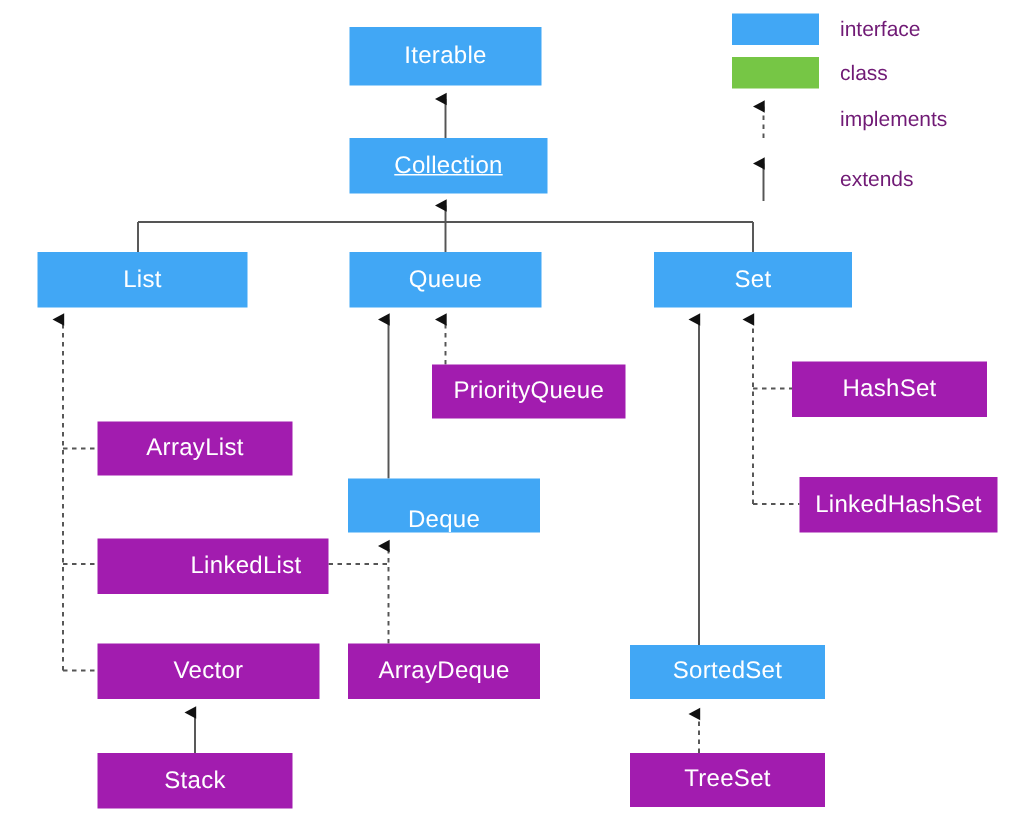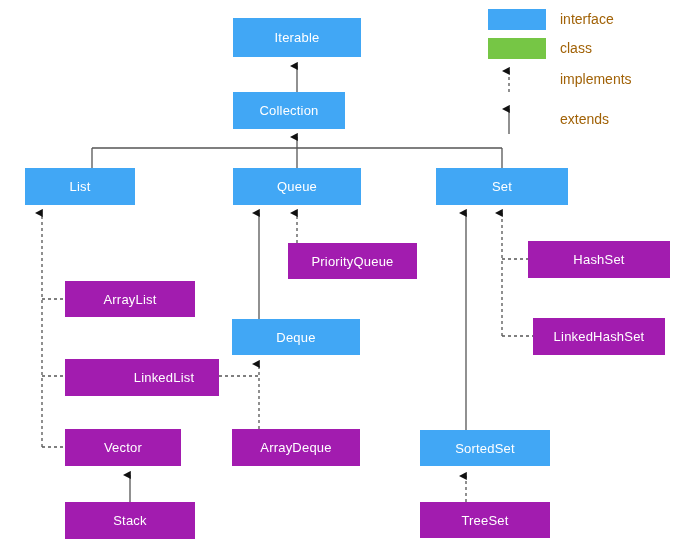--- a/index.html
+++ b/index.html
@@ -17,40 +17,40 @@
     position:absolute;left:0;top:0;width:684px;height:555px;
     pointer-events:none;
   }
   .node{
     position:absolute;
     box-sizing:border-box;
     display:flex;
     align-items:center;
     justify-content:center;
     color:#ffffff;
-    font-size:13px;
+    font-size:16px;
     letter-spacing:.2px;
     text-align:center;
     line-height:1;
     user-select:none;
   }
   .node.iface{ background:#41a7f5; }
   .node.cls{ background:#a21caf; }
 
   
   .legend{ position:absolute; left:488px; top:0px; width:196px; height:136px; }
   .legend-row{ position:absolute; left:0; width:196px; height:26px; }
   .legend-swatch{
     position:absolute;left:0;top:3px;width:58px;height:21px;
   }
   .legend-swatch.iface{ background:#41a7f5; }
   .legend-swatch.cls{ background:#76c645; }
   .legend-label{
     position:absolute;left:72px;top:2px;
-    font-size:14px;color:#a16207;line-height:22px;white-space:nowrap;
+    font-size:14px;color:#701a75;line-height:22px;white-space:nowrap;
   }
   .legend-arrow{ position:absolute;left:0;top:0;width:58px;height:30px; }
 </style>
 </head>
 <body>
 
 <div id="diagram">
 
   <svg id="edges" viewBox="0 0 684 555">
     <defs>
@@ -110,61 +110,61 @@
       <g stroke-dasharray="3,3">
         <line x1="466" y1="502" x2="466" y2="476" marker-end="url(#arrowhead)"></line>
       </g>
     </g>
   </svg>
 
   <div class="node iface" style="left:233px;top:18px;width:128px;height:39px;">
     <span>Iterable</span>
   </div>
 
-  <div class="node iface" style="left:233px;top:92px;width:112px;height:37px;">
+  <div class="node iface" style="left:233px;top:92px;width:132px;height:37px;text-decoration:underline;">
     <span>Collection</span>
   </div>
 
-  <div class="node iface" style="left:25px;top:168px;width:110px;height:37px;">
+  <div class="node iface" style="left:25px;top:168px;width:140px;height:37px;">
     <span>List</span>
   </div>
 
   <div class="node iface" style="left:233px;top:168px;width:128px;height:37px;">
     <span>Queue</span>
   </div>
 
   <div class="node iface" style="left:436px;top:168px;width:132px;height:37px;">
     <span>Set</span>
   </div>
 
   <div class="node cls" style="left:288px;top:243px;width:129px;height:36px;">
     <span>PriorityQueue</span>
   </div>
 
-  <div class="node cls" style="left:528px;top:241px;width:142px;height:37px;">
+  <div class="node cls" style="left:528px;top:241px;width:130px;height:37px;">
     <span>HashSet</span>
   </div>
 
   <div class="node cls" style="left:65px;top:281px;width:130px;height:36px;">
     <span>ArrayList</span>
   </div>
 
-  <div class="node iface" style="left:232px;top:319px;width:128px;height:36px;">
+  <div class="node iface" style="left:232px;top:319px;width:128px;height:36px;align-items:flex-end;">
     <span>Deque</span>
   </div>
 
   <div class="node cls" style="left:533px;top:318px;width:132px;height:37px;">
     <span>LinkedHashSet</span>
   </div>
 
   <div class="node cls" style="left:65px;top:359px;width:154px;height:37px;padding-left:44px;">
     <span>LinkedList</span>
   </div>
 
-  <div class="node cls" style="left:65px;top:429px;width:116px;height:37px;">
+  <div class="node cls" style="left:65px;top:429px;width:148px;height:37px;">
     <span>Vector</span>
   </div>
 
   <div class="node cls" style="left:232px;top:429px;width:128px;height:37px;">
     <span>ArrayDeque</span>
   </div>
 
   <div class="node iface" style="left:420px;top:430px;width:130px;height:36px;text-align:right;">
     <span>SortedSet</span>
   </div>

